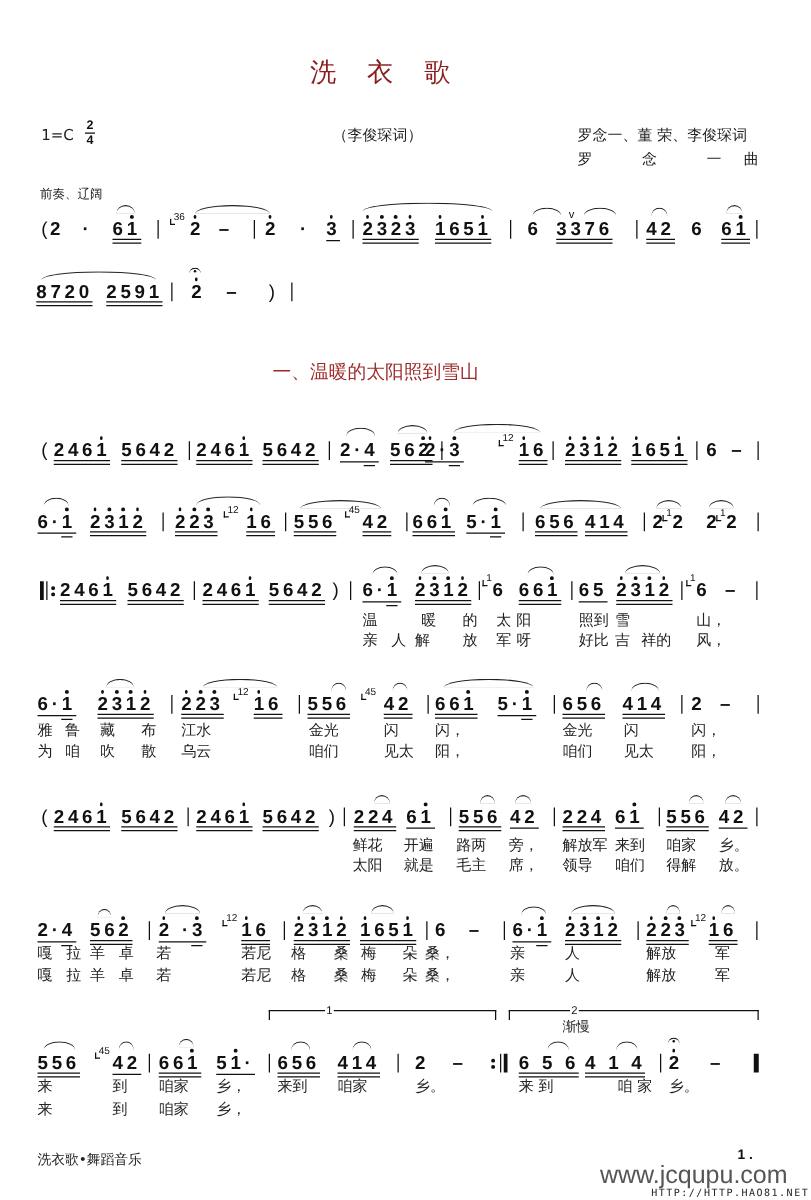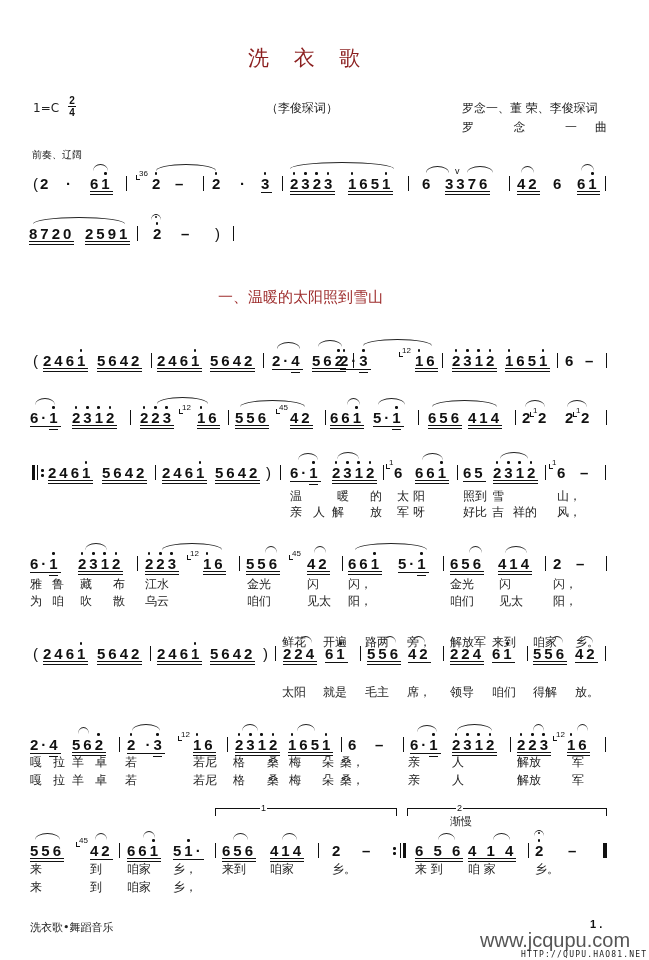--- a/index.html
+++ b/index.html
@@ -295,21 +295,21 @@
   <i class="bar" style="left:527px"></i>
   <span class="n u2" style="left:533px">556</span>
   <span class="n u1" style="left:575px">42</span>
   <i class="bar" style="left:605px"></i>
   <i class="sl" style="left:299px;width:13px;top:-10px"></i>
   <i class="sl" style="left:384px;width:12px;top:-10px"></i>
   <i class="sl" style="left:412px;width:13px;top:-10px"></i>
   <i class="sl" style="left:551px;width:12px;top:-10px"></i>
   <i class="sl" style="left:580px;width:13px;top:-10px"></i>
 </div>
-<div class="lyrow" style="top:636px">
+<div class="lyrow" style="top:670px">
   <span class="ly" style="left:282px">鲜花</span>
   <span class="ly" style="left:323px">开遍</span>
   <span class="ly" style="left:365px">路两</span>
   <span class="ly" style="left:407px">旁，</span>
   <span class="ly" style="left:450px">解放军</span>
   <span class="ly" style="left:492px">来到</span>
   <span class="ly" style="left:533px">咱家</span>
   <span class="ly" style="left:575px">乡。</span>
 </div>
 <div class="lyrow" style="top:686px">
@@ -427,26 +427,26 @@
 </div>
 <div class="lyrow" style="top:863px">
   <span class="ly" style="left:30px">来</span>
   <span class="ly" style="left:90px">到</span>
   <span class="ly" style="left:127px">咱家</span>
   <span class="ly" style="left:173px">乡，</span>
   <span class="ly" style="left:222px">来到</span>
   <span class="ly" style="left:270px">咱家</span>
   <span class="ly" style="left:332px">乡。</span>
   <span class="ly" style="left:415px">来 到</span>
-  <span class="ly" style="left:468px">咱 家</span>
+  <span class="ly" style="left:494px">咱 家</span>
   <span class="ly" style="left:535px">乡。</span>
 </div>
 <div class="lyrow" style="top:881px">
   <span class="ly" style="left:30px">来</span>
   <span class="ly" style="left:90px">到</span>
   <span class="ly" style="left:127px">咱家</span>
   <span class="ly" style="left:173px">乡，</span>
 </div>
 
 <div class="foot">洗衣歌•舞蹈音乐</div>
 <div class="page">1 .</div>
 <div class="wm">www.jcqupu.com</div>
-<div class="wm2">HTTP://QUPU.HAO81.NET</div>
+<div class="wm2">HTTP://HTTP.HAO81.NET</div>
 
 </body></html>

